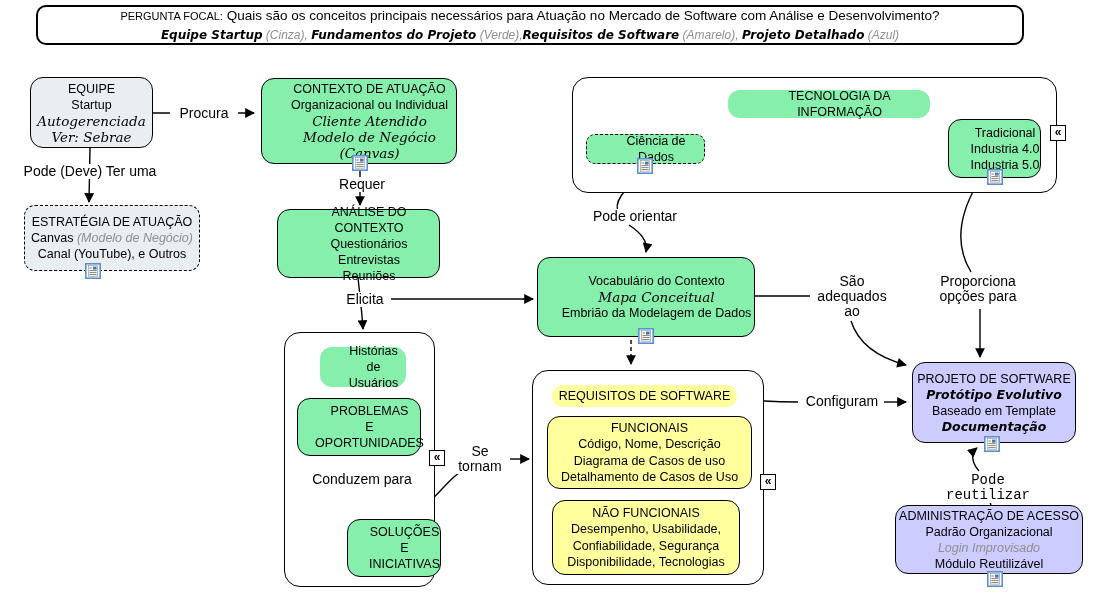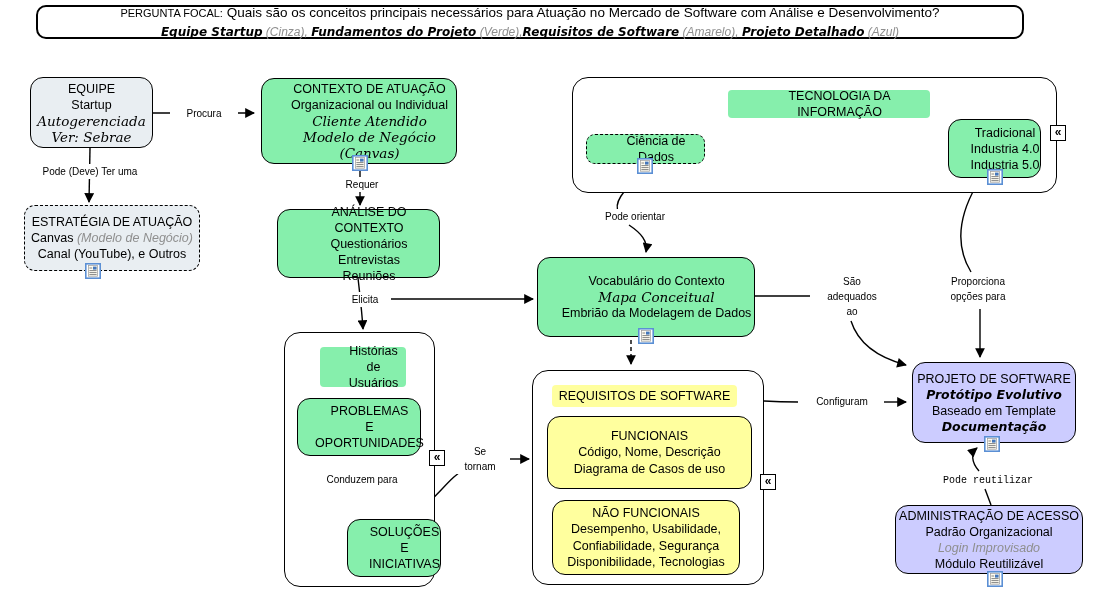--- a/index.html
+++ b/index.html
@@ -8,30 +8,30 @@
   svg.connectors{position:absolute;left:0;top:0;width:1093px;height:596px;pointer-events:none;}
 
   .box{position:absolute;box-sizing:border-box;border:1.4px solid #000;border-radius:11px;
        display:flex;flex-direction:column;align-items:center;justify-content:center;
        text-align:center;font-size:12.5px;line-height:16px;background:#fff;}
   .container{border-radius:16px;background:#fff;justify-content:flex-start;}
   .green{background:#86efac;padding-left:21px;}
   .yellow{background:#ffff9e;}
   .lav{background:#ccccff;}
   .grayblue{background:#e9eef2;}
-  .plain{border:none;border-radius:4px;text-align:center;}
+  .plain{border:none;border-radius:12px;text-align:center;}
   .dashed{border-style:dashed;border-width:1.6px;}
   .titlebox{border-width:2px;border-radius:10px;background:#fff;line-height:19px;}
   .t-prefix{font-size:11px;}
   .t-question{font-size:13.5px;}
   .t-legend{font-size:12px;}
   .comic{font-family:"DejaVu Sans",sans-serif;font-weight:bold;font-style:italic;}
   .gnote{color:#8f8f8f;font-style:italic;font-weight:normal;}
   .serifit{font-family:"DejaVu Serif",serif;font-style:italic;font-size:13.5px;}
-  .edge{position:absolute;text-align:center;font-size:10px;line-height:15px;
+  .edge{position:absolute;text-align:center;font-size:14px;line-height:15px;
         background:#fff;padding:0 2px;}
 
   .resicon{position:absolute;width:16px;height:16px;}
   .chev{position:absolute;width:16px;height:16px;box-sizing:border-box;border:1.6px solid #000;
         background:#fff;font-size:12px;font-weight:bold;line-height:12px;text-align:center;}
 </style>
 </head>
 <body>
 
 <div id="stage">
@@ -59,21 +59,21 @@
       <path d="M851,321 C858,343 876,357 906,365" marker-end="url(#arw)"></path>
       <path d="M976,186 C958,218 955,246 971,272"></path>
       <path d="M980,309 L980,357" marker-end="url(#arw)"></path>
       <path d="M764,401 C780,402 789,402 798,402"></path>
       <path d="M881,402 L906,402" marker-end="url(#arw)"></path>
       <path d="M991,505 L985,489"></path>
       <path d="M979,471 C971,462 971,453 977,448" marker-end="url(#arw)"></path>
     </g>
   </svg>
 
-  <div class="box titlebox" style="left:36px;top:5px;width:988px;height:34px;">
+  <div class="box titlebox" style="left:36px;top:5px;width:988px;height:40px;">
     <div>
       <span class="t-prefix">PERGUNTA FOCAL:</span><span class="t-question"> Quais são os conceitos principais necessários para Atuação no Mercado de Software com Análise e Desenvolvimento?</span>
     </div>
     <div class="t-legend">
       <span class="comic">Equipe Startup</span><span class="gnote"> (Cinza), </span><span class="comic">Fundamentos do Projeto</span><span class="gnote"> (Verde),</span><span class="comic">Requisitos de Software</span><span class="gnote"> (Amarelo), </span><span class="comic">Projeto Detalhado</span><span class="gnote"> (Azul)</span>
     </div>
   </div>
 
   <div class="box grayblue" style="left:30px;top:77px;width:123px;height:71px;border-radius:13px;">
     <span>EQUIPE</span>
@@ -138,20 +138,21 @@
   </div>
 
   <div class="box container" style="left:532px;top:370px;width:232px;height:215px;"></div>
   <div class="box yellow plain" style="left:552px;top:385px;width:185px;height:22px;">
     <span>REQUISITOS DE SOFTWARE</span>
   </div>
   <div class="box yellow" style="left:547px;top:416px;width:205px;height:73px;border-radius:13px;line-height:16.5px;">
     <span>FUNCIONAIS</span>
     <span>Código, Nome, Descrição</span>
     <span>Diagrama de Casos de uso</span>
+    <span>Detalhamento de Casos de Uso</span>
   </div>
   <div class="box yellow" style="left:552px;top:500px;width:188px;height:75px;border-radius:13px;line-height:16.5px;">
     <span>NÃO FUNCIONAIS</span>
     <span>Desempenho, Usabilidade,</span>
     <span>Confiabilidade, Segurança</span>
     <span>Disponibilidade, Tecnologias</span>
   </div>
 
   <div class="box lav" style="left:912px;top:362px;width:164px;height:81px;border-radius:13px;">
     <span>PROJETO DE SOFTWARE</span>

